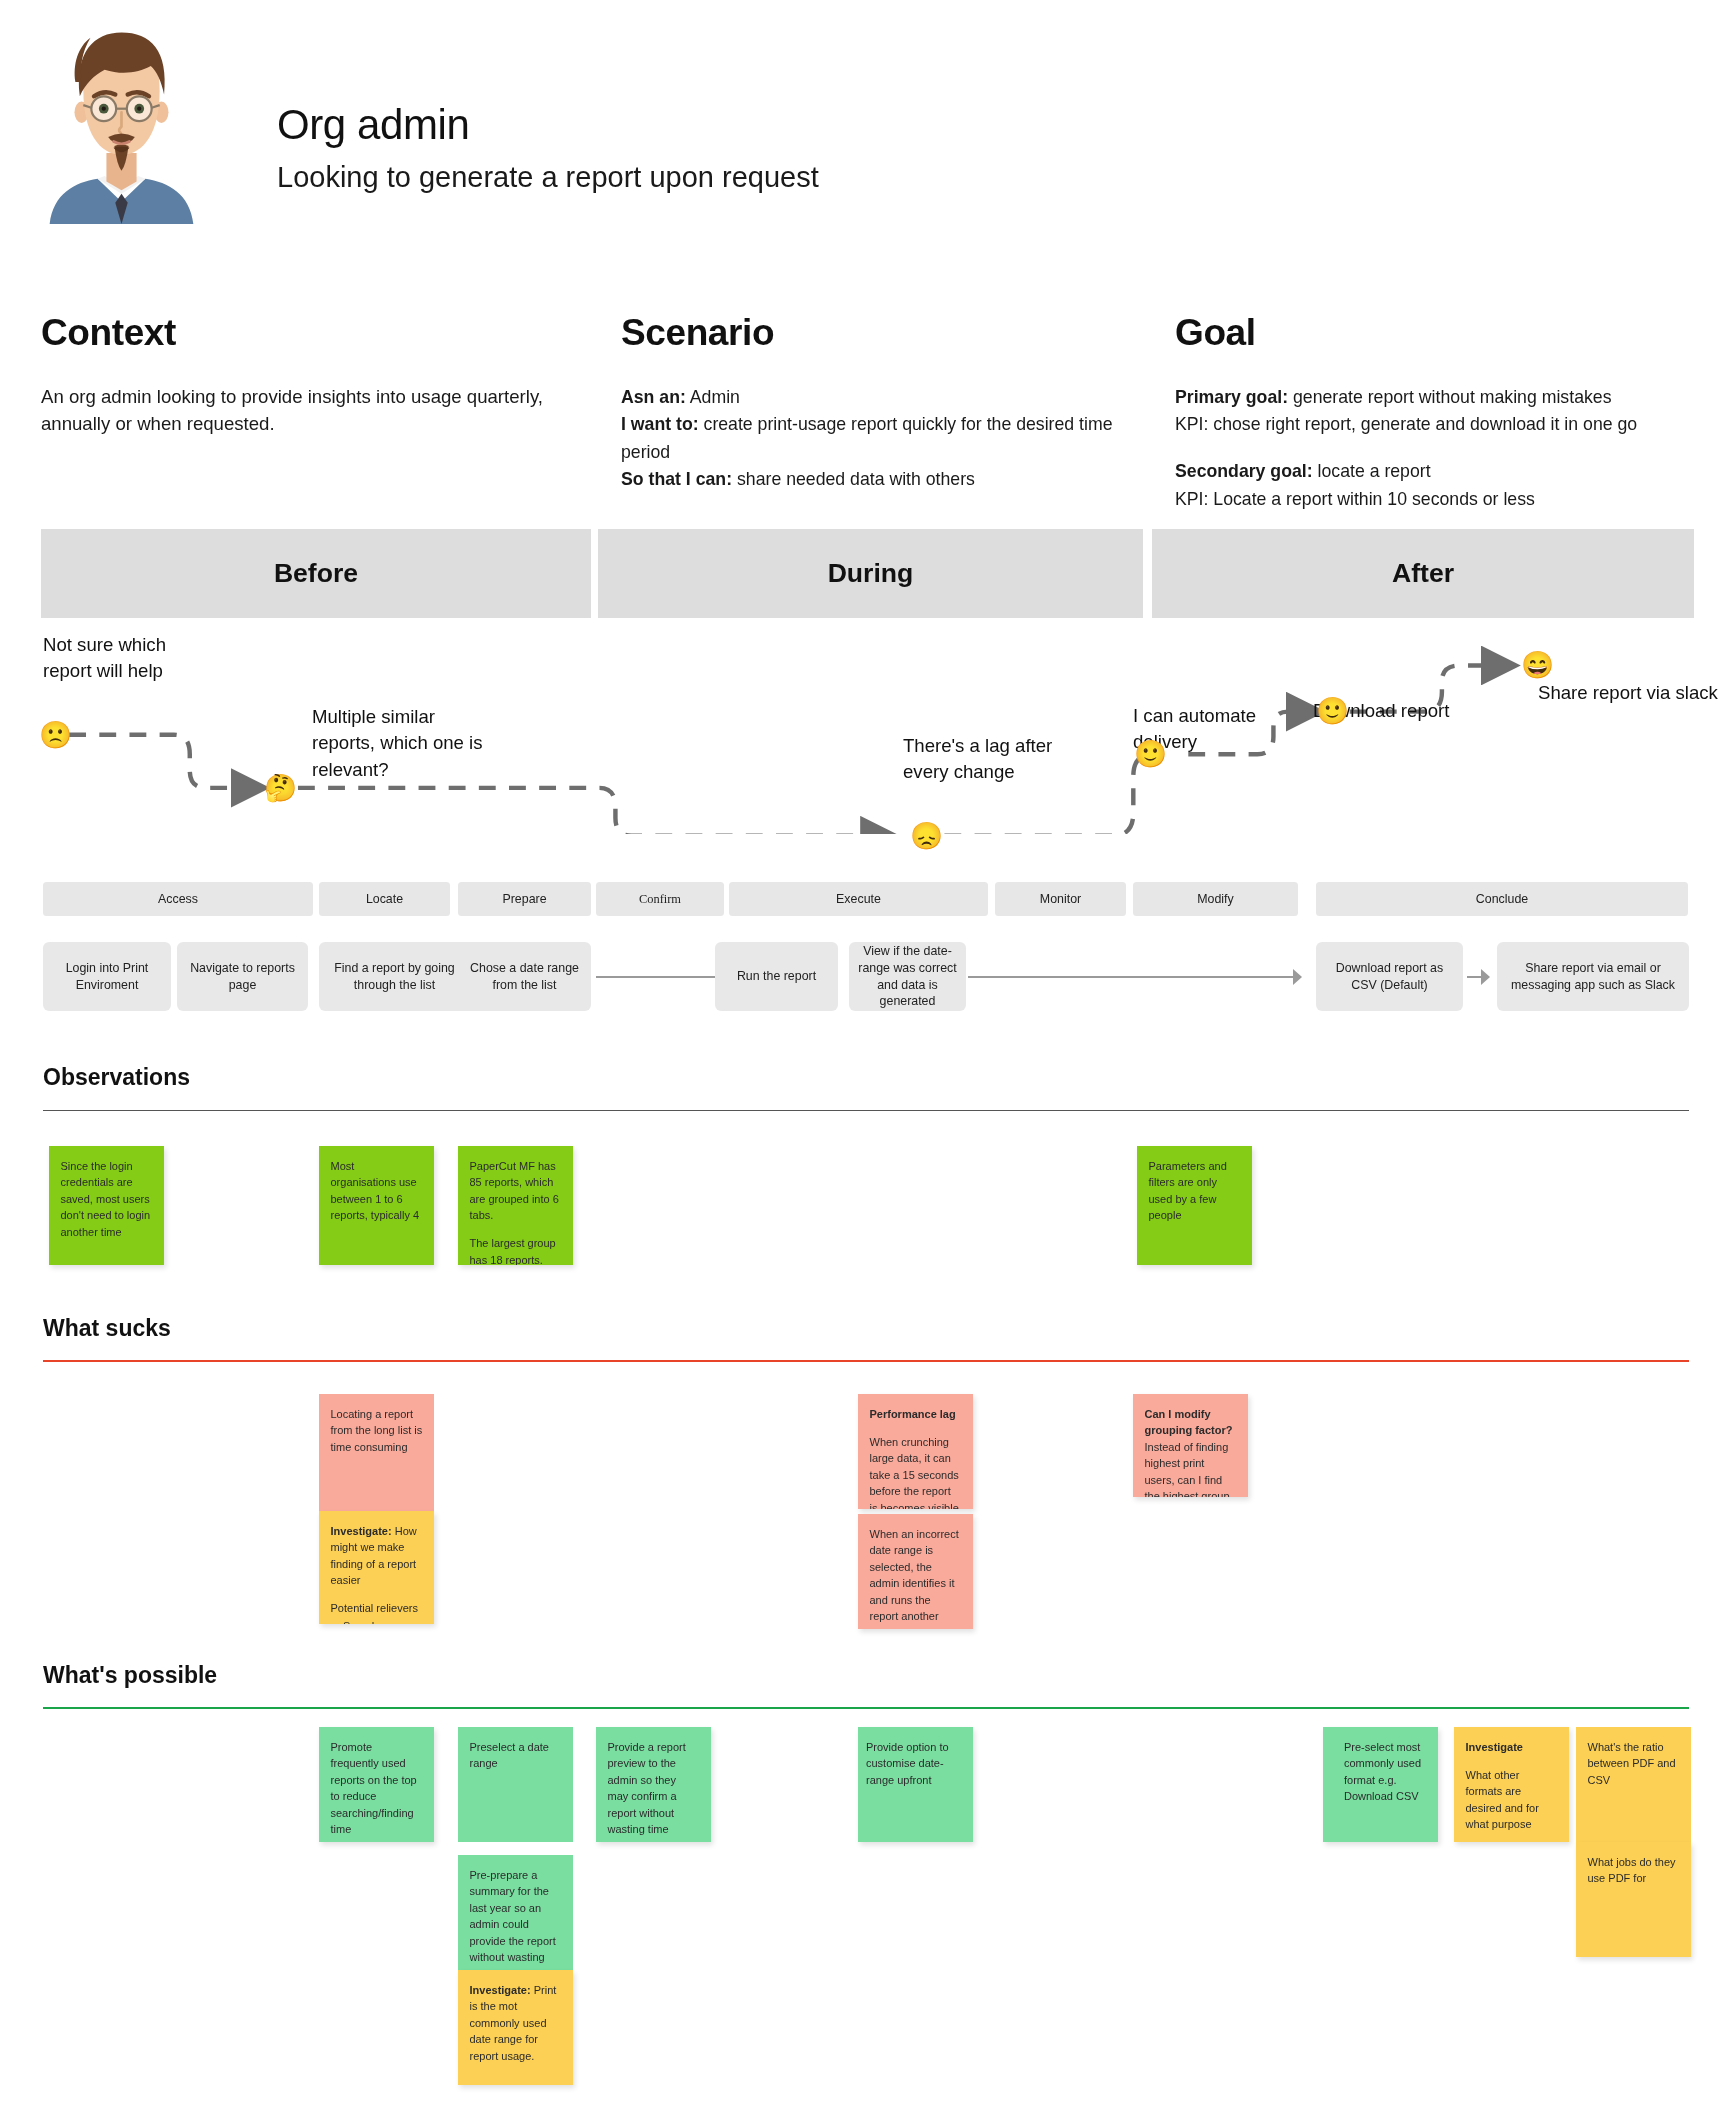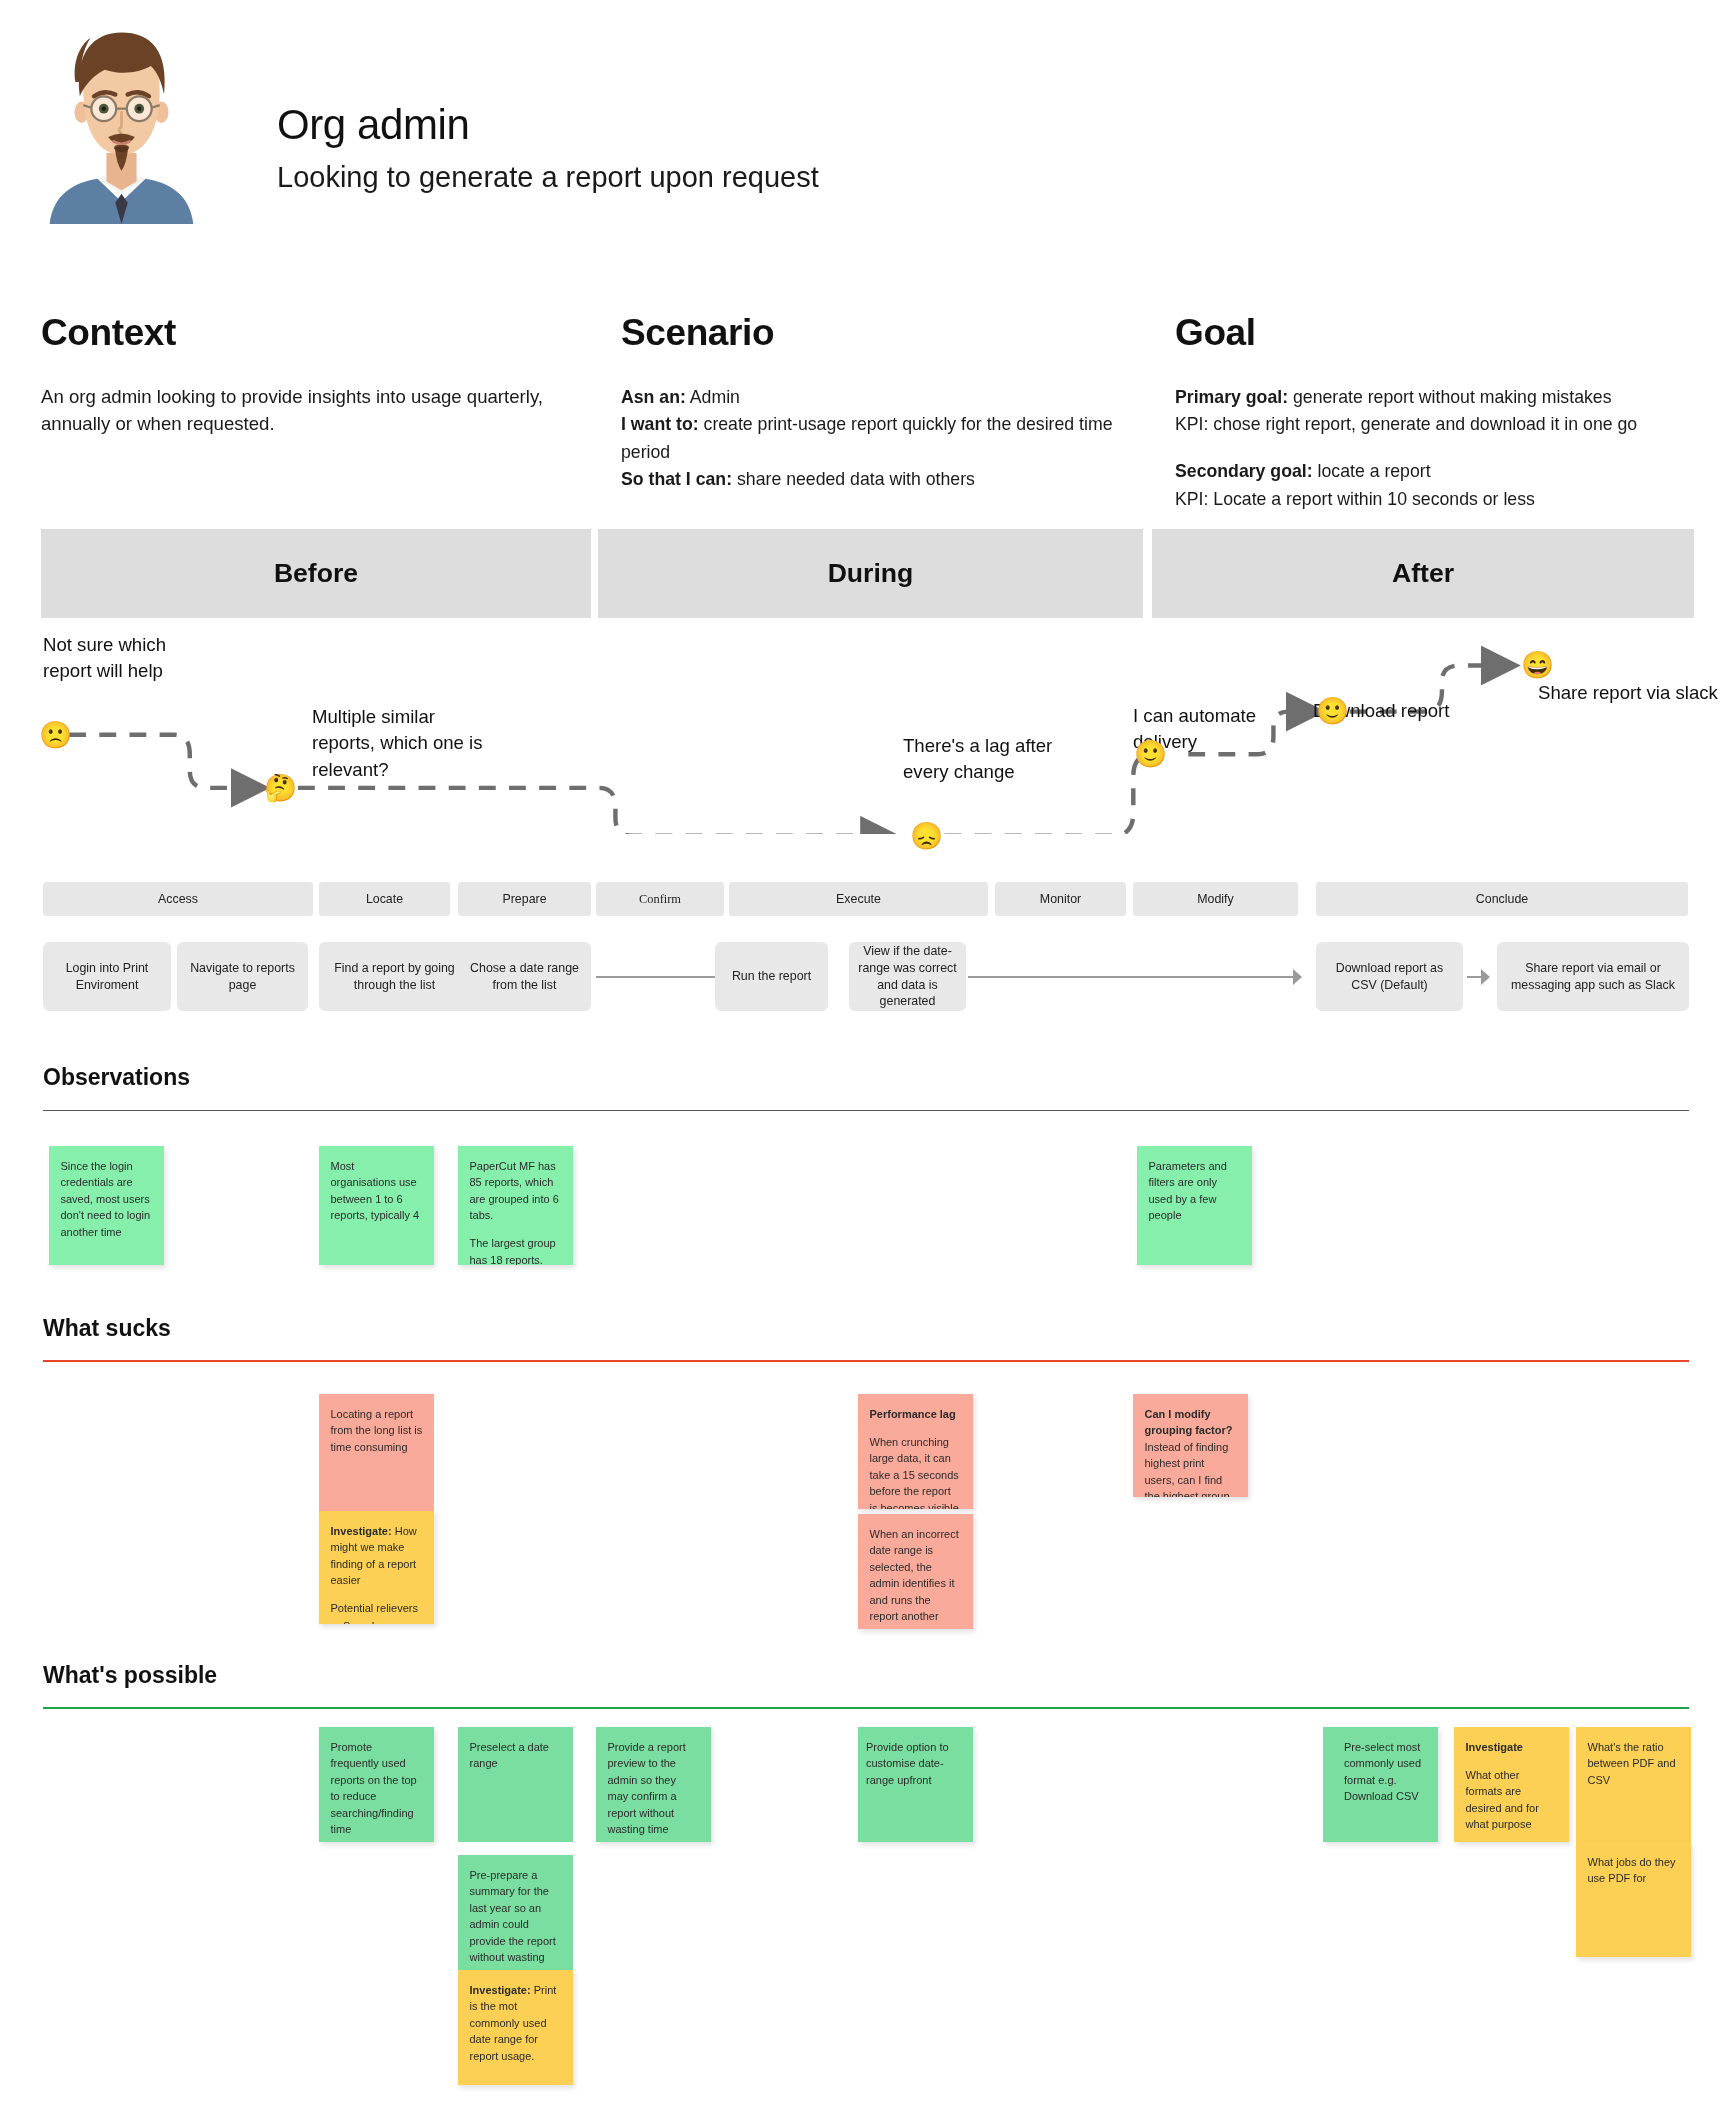--- a/index.html
+++ b/index.html
@@ -162,21 +162,21 @@
   .note {
     position: absolute;
     box-shadow: 1.8px 2.7px 5.3px rgba(0,0,0,0.12);
     font-size: 11px;
     line-height: 1.5;
     color: #2b2b2b;
     padding: 11.5px 11.5px 8.9px 11.5px;
     overflow: hidden;
   }
   .note b { font-weight: 700; }
-  .note.grey   { background: #86efac; }
+  .note.grey   { background: #84cc16; }
   .note.red    { background: #faaa9b; }
   .note.yellow { background: #fcd054; }
   .note.green  { background: #7adea0; }
   .note .nblock + .nblock { margin-top: 11.5px; }
   .note ul { margin: 1.8px 0 0 12.4px; }
   .note li { list-style: disc; margin: 0; }
 
   
   .note.stacked-top    { box-shadow: none; }
   .note.stacked-bottom { box-shadow: 1.8px 2.7px 5.3px rgba(0,0,0,0.12); }
@@ -324,21 +324,21 @@
 
   <div class="actions">
     <div class="action" style="left:43px;   width:128px;">Login into Print Enviroment</div>
     <div class="action" style="left:177px;  width:131px;">Navigate to reports page</div>
     <div class="action" style="left:319px;  width:151px;">Find a report by going through the list</div>
     <div class="action" style="left:458px;  width:133px;">Chose a date range from the list</div>
 
     <div class="connector" style="left:596px; width:124px;"></div>
     <div class="arrowhead" style="left:715px;"></div>
 
-    <div class="action" style="left:715px;  width:113px;">Run the report</div>
+    <div class="action" style="left:715px;  width:123px;">Run the report</div>
     <div class="action" style="left:849px;  width:117px;">View if the date-range was correct and data is generated</div>
 
     <div class="connector" style="left:968px; width:330px;"></div>
     <div class="arrowhead" style="left:1293px;"></div>
 
     <div class="action" style="left:1316px; width:147px;">Download report as CSV (Default)</div>
 
     <div class="connector" style="left:1467px; width:19.5px;"></div>
     <div class="arrowhead" style="left:1481px;"></div>
 

